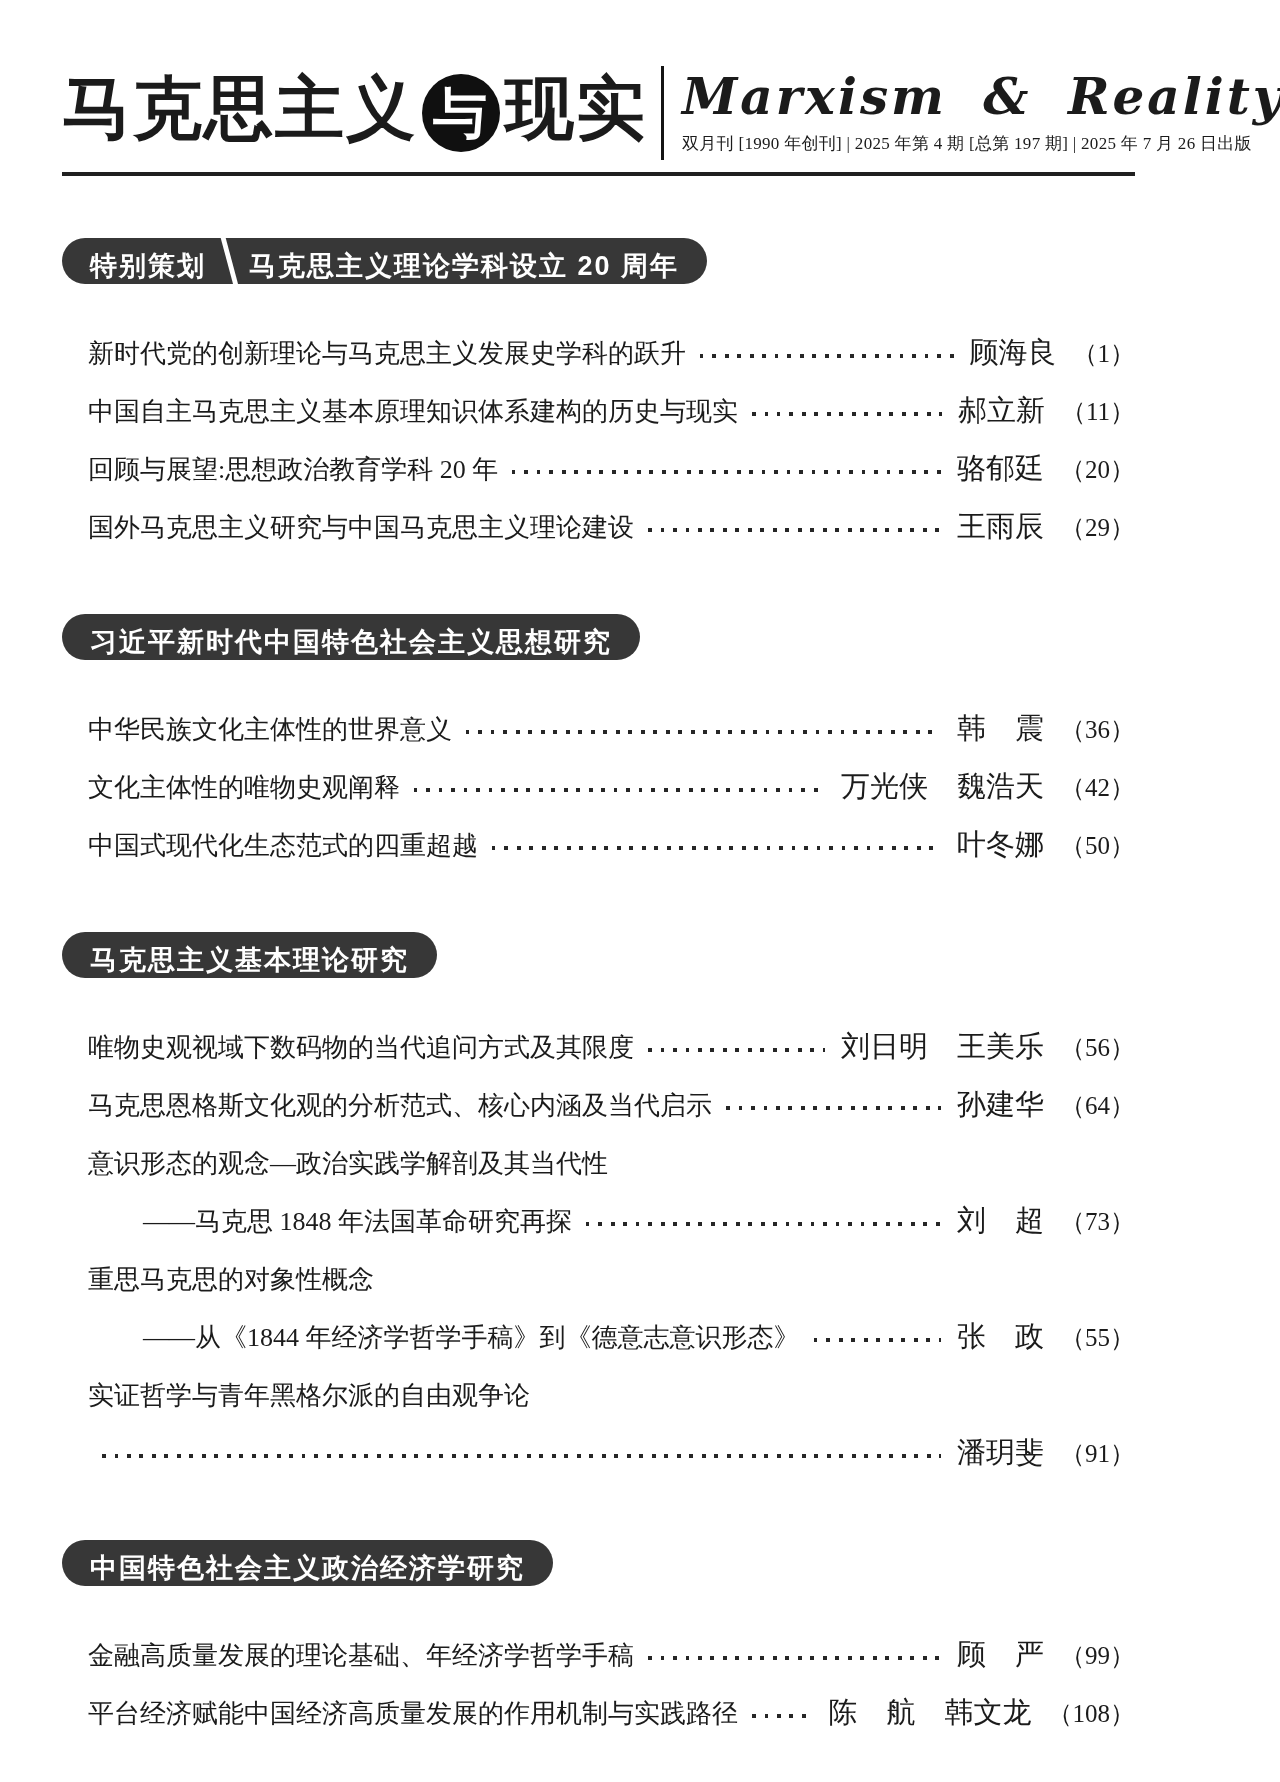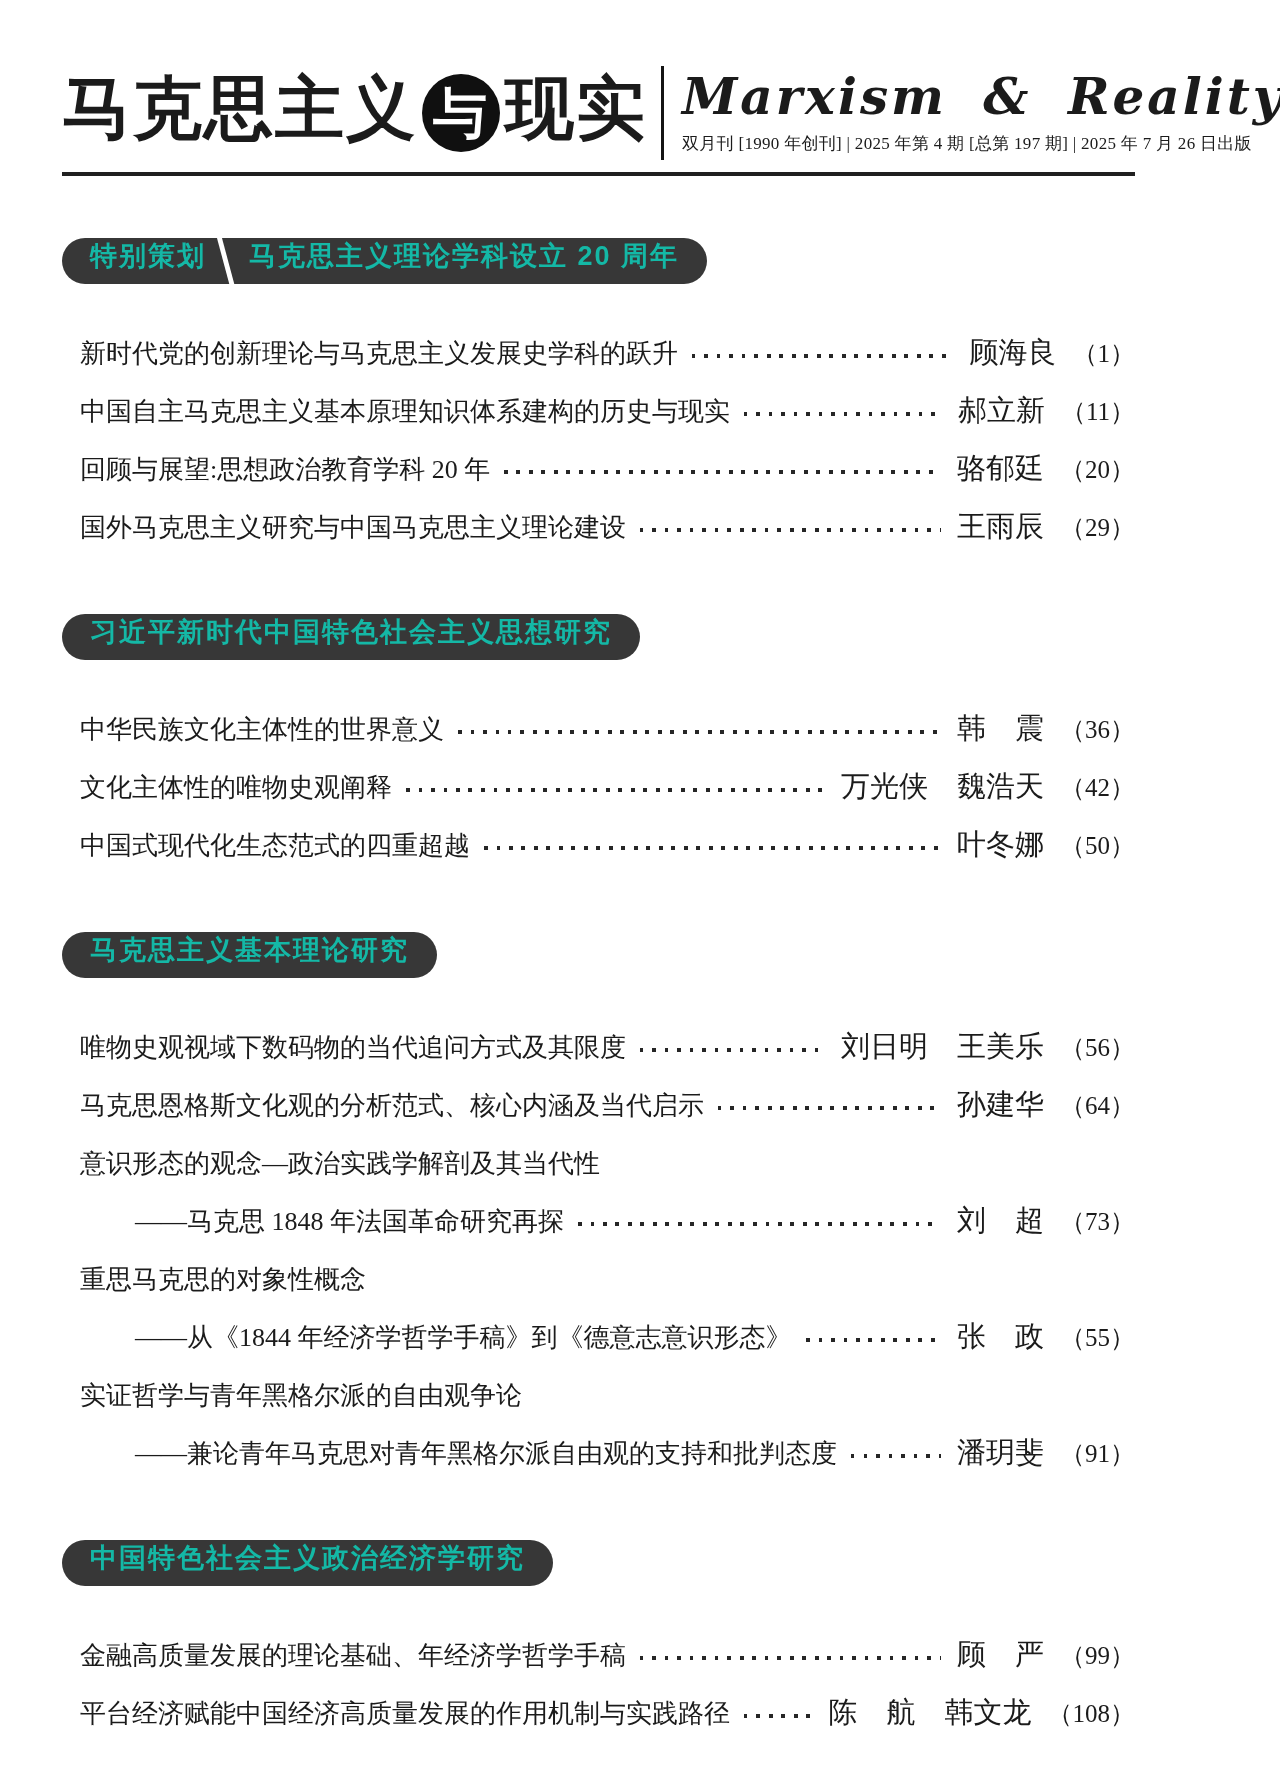--- a/index.html
+++ b/index.html
@@ -33,33 +33,33 @@
     font-family:"DejaVu Serif","Liberation Serif",serif;
     font-style:italic; font-weight:bold;
     font-size:50px; line-height:1.05;
     letter-spacing:3px; word-spacing:16px; white-space:nowrap;
   }
   .issue-line { font-size:17px; margin-top:9px; letter-spacing:0.3px; white-space:nowrap; }
   .mast-rule { height:4px; background:#202020; margin-top:12px; }
 
   
   .badge {
-    display:inline-flex; align-items:flex-start;
+    display:inline-flex; align-items:flex-end;
     margin-top:58px; height:46px;
-    background:#373737; color:#14b8a6;
+    background:#373737; color:#ffffff;
     border-radius:24px; padding:0 28px;
     font-family:"Liberation Sans","DejaVu Sans",sans-serif;
     font-weight:bold; font-size:27px; letter-spacing:2px;
     white-space:nowrap; overflow:hidden;
   }
   .section.first .badge { margin-top:62px; }
   .badge-slash-el { width:5px; height:60px; background:#ffffff; transform:skewX(15deg); margin:0 19px; flex:none; }
 
   .entries { margin-top:40px; margin-left:18px; }
-  .row { display:flex; align-items:center; height:58px; font-size:26px; }
+  .row { display:flex; align-items:center; height:58px; font-size:26px;margin-left:8px; }
   .row .title { white-space:nowrap; }
   .row.indent .title { padding-left:55px; }
   .leader {
     flex:1 1 auto; height:4px; min-width:0;
     margin:6px 16px 0 14px;
     background:repeating-linear-gradient(to right,#262626 0 3.5px,transparent 3.5px 12.5px);
   }
   .authors { white-space:nowrap; font-size:29px; margin-right:16px; }
   .pagenum { white-space:nowrap; font-size:25px; }
 </style>
@@ -182,21 +182,20 @@
           <div class="row indent">
             <span class="title">——从《1844 年经济学哲学手稿》到《德意志意识形态》</span>
             <span class="leader"></span>
             <span class="authors">张　政</span>
             <span class="pagenum">（55）</span>
           </div>
           <div class="row">
             <span class="title">实证哲学与青年黑格尔派的自由观争论</span>
           </div>
           <div class="row indent">
-            <span class="title">——兼论青年马克思对青年黑格尔派自由观的支持和批判态度</span>
             <span class="leader"></span>
             <span class="authors">潘玥斐</span>
             <span class="pagenum">（91）</span>
           </div>
         </div>
     </div>
 
     <div class="section">
       <div class="badge">
 

